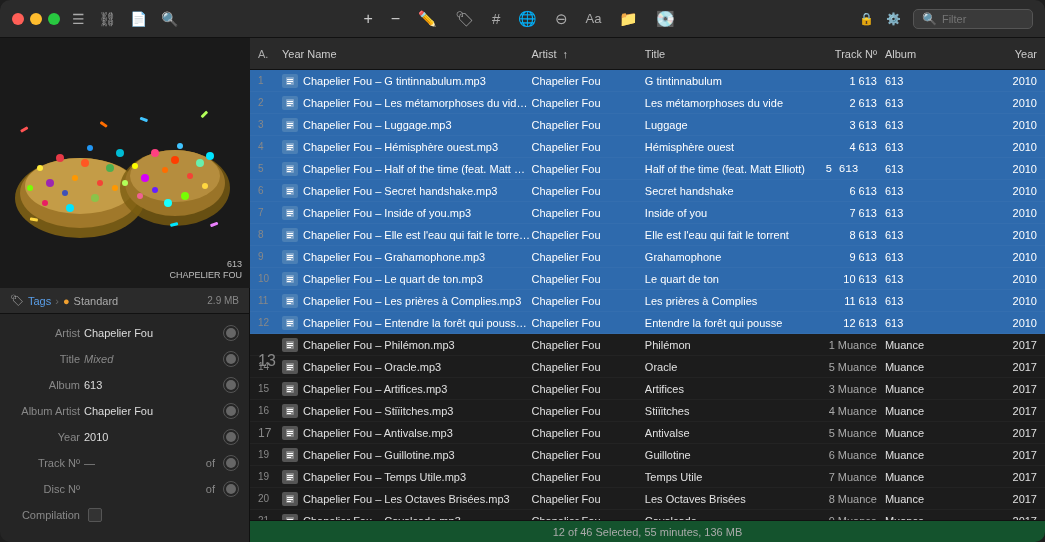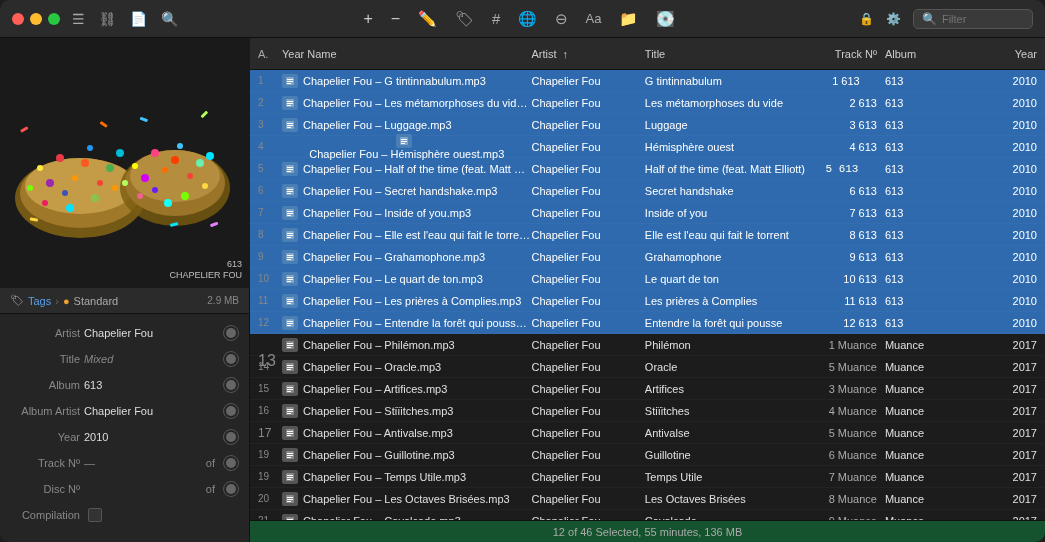--- a/index.html
+++ b/index.html
@@ -461,21 +461,21 @@
                 <rect x="1" y="1" width="8" height="8" rx="1" fill="rgba(255,255,255,0.3)"></rect>
                 <rect x="2" y="3" width="6" height="1" rx="0.3" fill="white"></rect>
                 <rect x="2" y="5" width="6" height="1" rx="0.3" fill="white"></rect>
                 <rect x="2" y="7" width="4" height="1" rx="0.3" fill="white"></rect>
               </svg>
         </span>
         <span class="cell-text">Chapelier Fou – G tintinnabulum.mp3</span>
       </span>
       <span class="col-artist cell-text">Chapelier Fou</span>
       <span class="col-title cell-text">G tintinnabulum</span>
-      <span class="col-track" style="color:#fff;text-align:center;padding-right:8px;">1 613</span>
+      <span class="col-track" style="color:#fff;text-align:right;padding-right:8px;">1 613</span>
       <span class="col-album cell-text">613</span>
       <span class="col-year" style="text-align:right;">2010</span>
     </div>
         <div class="table-row selected-blue">
       <span class="col-a" style="color:#888;font-size:10px;">2</span>
       <span class="col-filename" style="display:flex;align-items:center;min-width:0;">
         <span class="row-icon ">
           <svg viewBox="0 0 10 10" fill="white">
                 <rect x="1" y="1" width="8" height="8" rx="1" fill="rgba(255,255,255,0.3)"></rect>
                 <rect x="2" y="3" width="6" height="1" rx="0.3" fill="white"></rect>
@@ -505,21 +505,21 @@
         <span class="cell-text">Chapelier Fou – Luggage.mp3</span>
       </span>
       <span class="col-artist cell-text">Chapelier Fou</span>
       <span class="col-title cell-text">Luggage</span>
       <span class="col-track" style="color:#fff;text-align:right;padding-right:8px;">3 613</span>
       <span class="col-album cell-text">613</span>
       <span class="col-year" style="text-align:right;">2010</span>
     </div>
         <div class="table-row selected-blue">
       <span class="col-a" style="color:#888;font-size:10px;">4</span>
-      <span class="col-filename" style="display:flex;align-items:center;min-width:0;flex-direction:column;">
+      <span class="col-filename" style="display:flex;align-items:center;min-width:0;">
         <span class="row-icon ">
           <svg viewBox="0 0 10 10" fill="white">
                 <rect x="1" y="1" width="8" height="8" rx="1" fill="rgba(255,255,255,0.3)"></rect>
                 <rect x="2" y="3" width="6" height="1" rx="0.3" fill="white"></rect>
                 <rect x="2" y="5" width="6" height="1" rx="0.3" fill="white"></rect>
                 <rect x="2" y="7" width="4" height="1" rx="0.3" fill="white"></rect>
               </svg>
         </span>
         <span class="cell-text">Chapelier Fou – Hémisphère ouest.mp3</span>
       </span>

